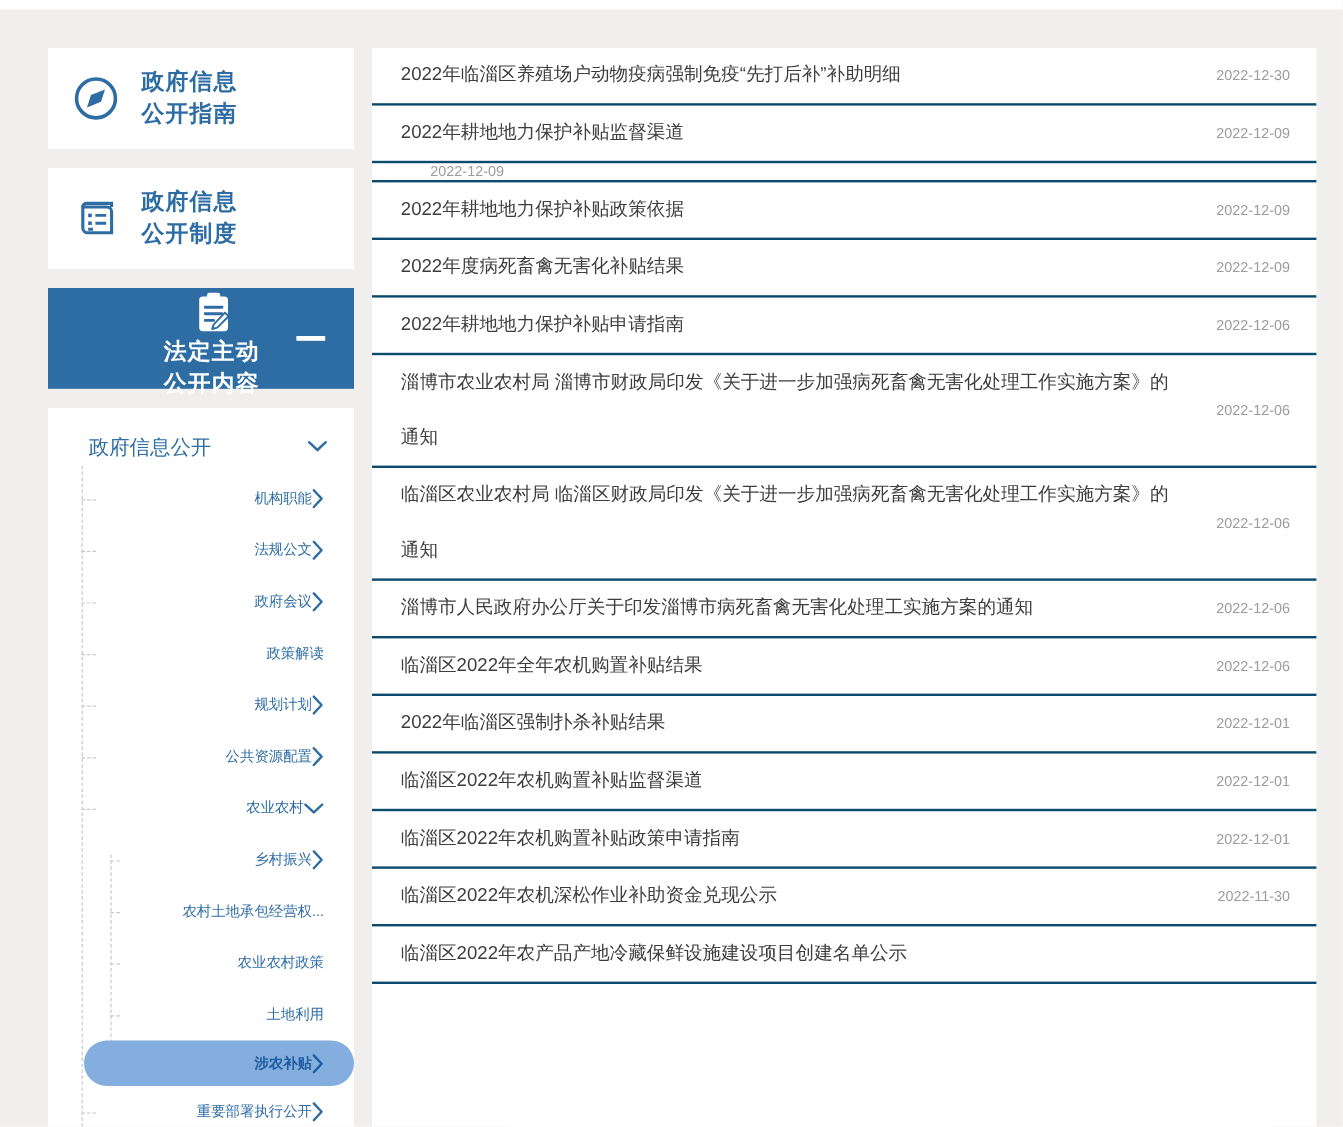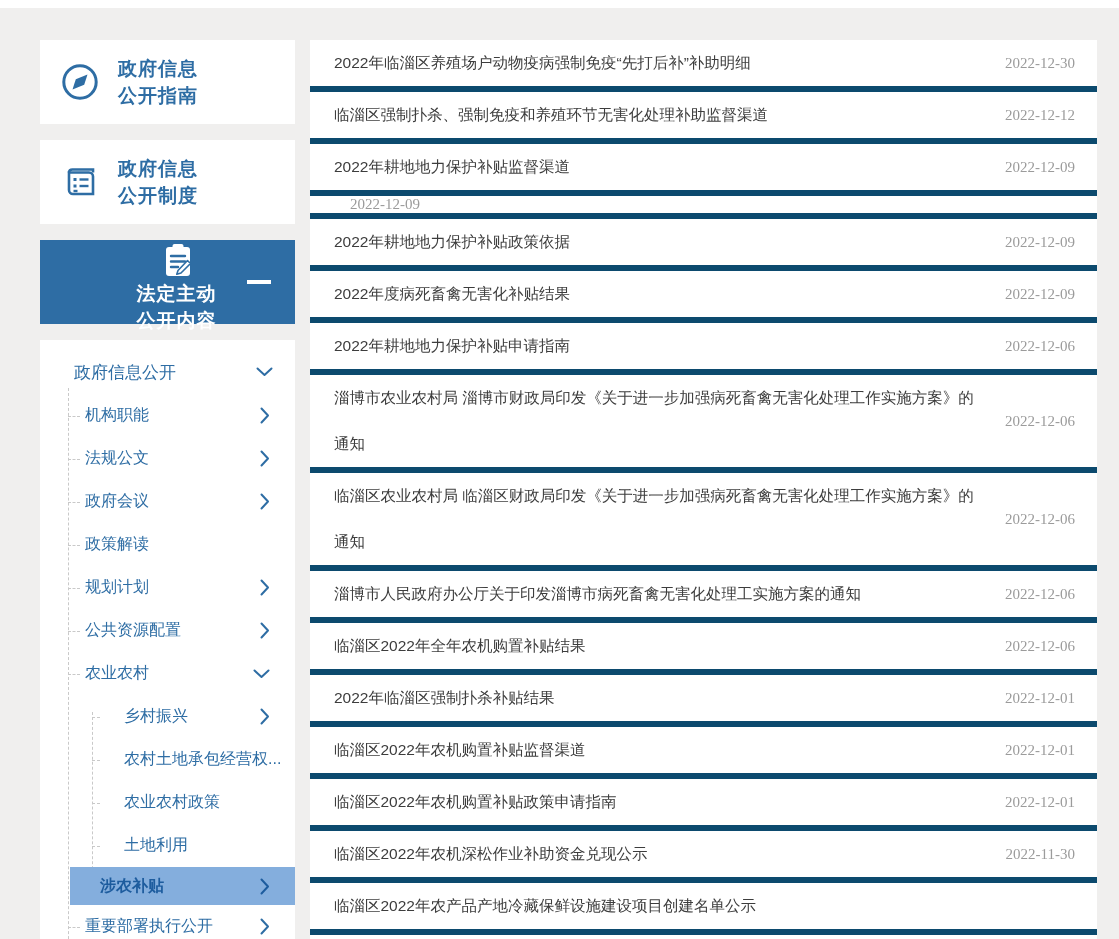--- a/index.html
+++ b/index.html
@@ -33,54 +33,54 @@
   .menu-list{position:relative;}
   .menu-list::before{
     content:'';position:absolute;left:28px;top:-6px;height:576px;
     border-left:1px dashed #c9c9c9;
   }
   .tree-line-2{
     position:absolute;left:52px;top:318px;height:192px;
     border-left:1px dashed #c9c9c9;
   }
   .menu-item{
-    height:43px;display:flex;align-items:center;justify-content:space-between;
-    color:#2e6da4;font-size:16px;cursor:pointer;position:relative;
+    height:43px;display:flex;align-items:center;justify-content:flex-end;
+    color:#2e6da4;font-size:12px;cursor:pointer;position:relative;
     padding-right:25px;
   }
   .menu-item .lbl{white-space:nowrap;}
   .menu-item.lvl1{padding-left:45px;}
   .menu-item.lvl2{padding-left:84px;}
   .menu-item.lvl1::before,.menu-item.lvl2::before{
     content:'';position:absolute;top:50%;border-top:1px dashed #c9c9c9;
   }
   .menu-item.lvl1::before{left:28px;width:12px;}
   .menu-item.lvl2::before{left:52px;width:8px;}
   .menu-item.active{
     background:#84aedd;margin-left:30px;padding-left:30px;height:38px;
-    color:#1d5c9e;font-weight:700;
+    color:#1d5c9e;font-weight:700;border-radius:19px;
   }
   .menu-item.active::before{display:none;}
   .chev{display:flex;align-items:center;color:inherit;}
   .chev svg{display:block;}
 
   
   .content{
     position:absolute;left:310px;top:40px;width:787px;min-height:899px;
     background:#ffffff;
   }
   .article-row{
     display:flex;align-items:center;justify-content:space-between;
-    padding:0 22px 0 24px;border-bottom:6px solid #0c4a6e;gap:10px;
+    padding:0 22px 0 24px;border-bottom:2px solid #0c4a6e;gap:10px;
   }
   .article-title{
     width:654px;font-size:15.5px;line-height:46px;color:#3d3d3d;cursor:pointer;
   }
   .article-date{
-    flex:0 0 86px;text-align:right;font-size:15px;color:#9b9b9b;white-space:nowrap;font-family:Liberation Serif, serif;
+    flex:0 0 86px;text-align:right;font-size:12px;color:#9b9b9b;white-space:nowrap;
   }
 </style>
 </head>
 <body>
 
 <div class="top-strip"></div>
 
 <aside class="sidebar">
   <div id="quick-cards">
       <div class="card">
@@ -225,24 +225,20 @@
       </div>
   </nav>
 </aside>
 
 <main class="content" id="article-list">
     <div class="article-row">
       <span class="article-title">2022年临淄区养殖场户动物疫病强制免疫“先打后补”补助明细</span>
       <span class="article-date">2022-12-30</span>
     </div>
     <div class="article-row">
-      <span class="article-title">临淄区强制扑杀、强制免疫和养殖环节无害化处理补助监督渠道</span>
-      <span class="article-date">2022-12-12</span>
-    </div>
-    <div class="article-row">
       <span class="article-title">2022年耕地地力保护补贴监督渠道</span>
       <span class="article-date">2022-12-09</span>
     </div>
     <div class="article-row">
       <span class="article-date">2022-12-09</span>
     </div>
     <div class="article-row">
       <span class="article-title">2022年耕地地力保护补贴政策依据</span>
       <span class="article-date">2022-12-09</span>
     </div>

